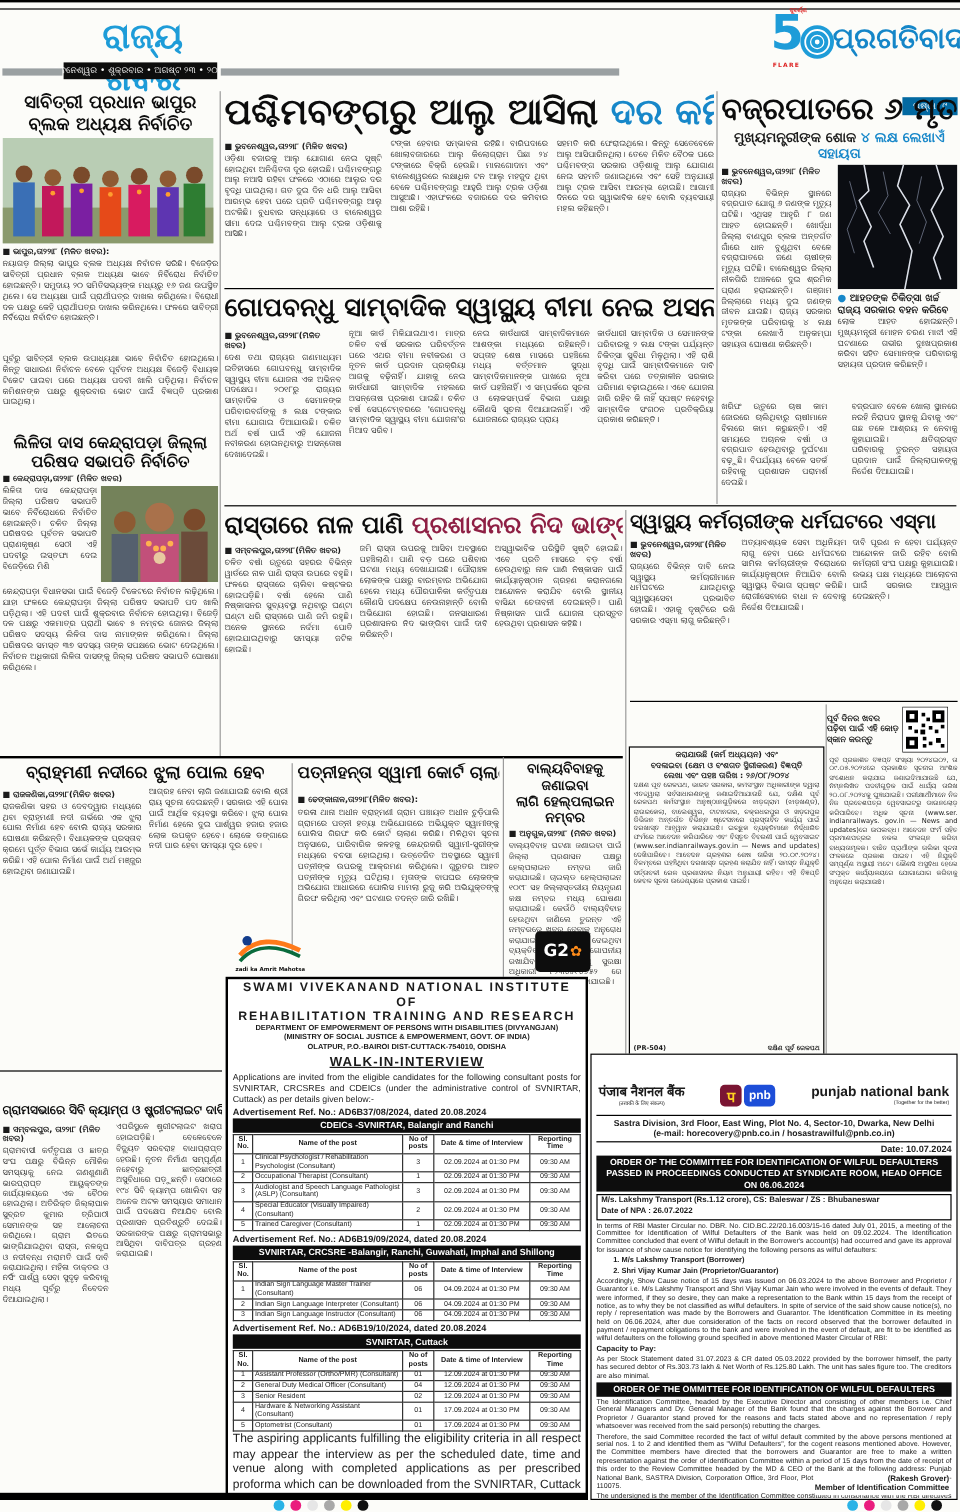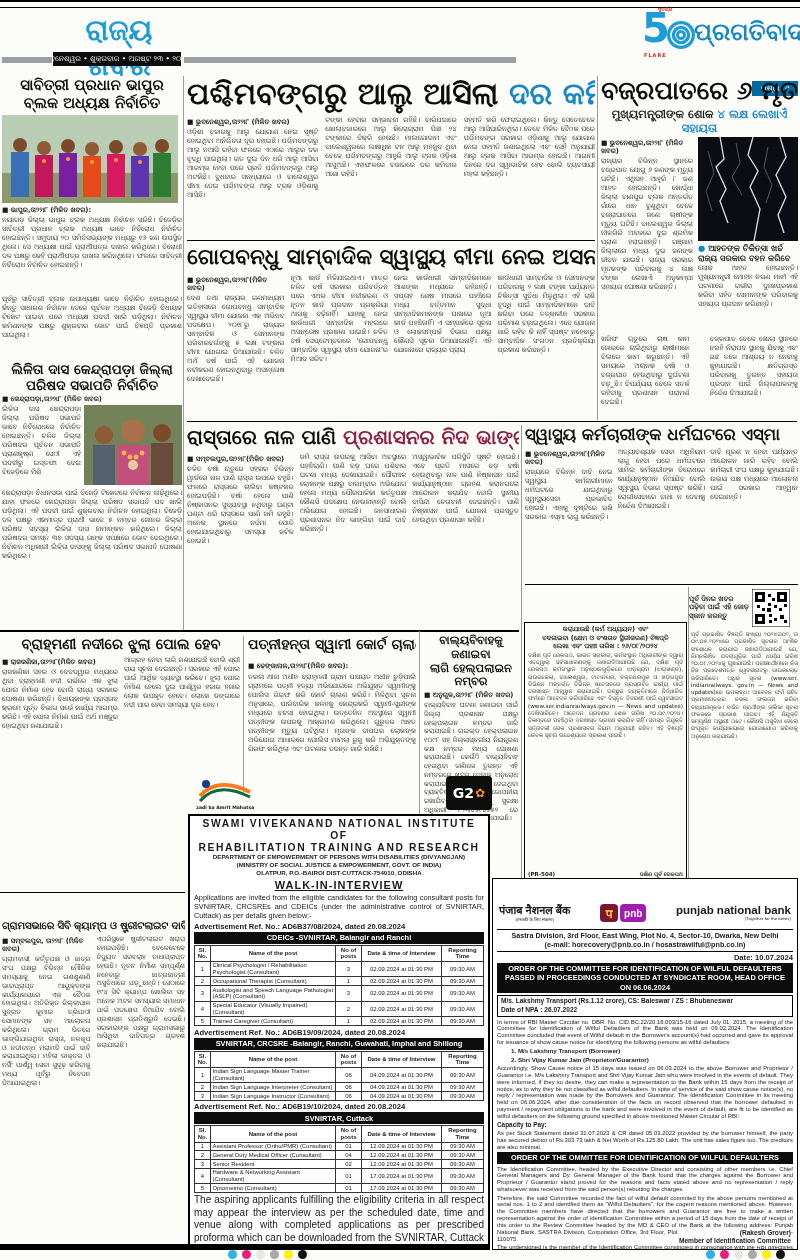--- a/index.html
+++ b/index.html
@@ -545,21 +545,21 @@
   </div>
 
   <div class="pnb">
     <div class="pnb-logo">
       <div>
         <div class="pnb-hi">पंजाब नैशनल बैंक</div>
         <div class="pnb-tag">(तरक्की के लिए संकल्प)</div>
       </div>
       <div style="display:flex;gap:2px;">
         <span style="background:#7a1533;color:#ffd21f;font-weight:800;font-size:12px;width:18px;height:18px;border-radius:4px;display:flex;align-items:center;justify-content:center;">प</span>
-        <span style="background:#a21caf;color:#fff;font-weight:800;font-size:10px;width:26px;height:18px;border-radius:4px;display:flex;align-items:center;justify-content:center;">pnb</span>
+        <span style="background:#1d4ed8;color:#fff;font-weight:800;font-size:10px;width:26px;height:18px;border-radius:4px;display:flex;align-items:center;justify-content:center;">pnb</span>
       </div>
       <div style="text-align:right;">
         <div class="pnb-en">punjab national bank</div>
         <div class="pnb-tag" style="text-align:right;">(Together for the better)</div>
       </div>
     </div>
     <div class="pnb-addr"><span>Sastra Division, 3rd Floor, East Wing, Plot No. 4, Sector-10, Dwarka, New Delhi</span><br><span>(e-mail: horecovery@pnb.co.in / hosastrawilful@pnb.co.in)</span></div>
     <div class="pnb-date">Date: 10.07.2024</div>
     <div class="pnb-bar">ORDER OF THE COMMITTEE FOR IDENTIFICATION OF WILFUL DEFAULTERS PASSED IN PROCEEDINGS CONDUCTED AT SYNDICATE ROOM, HEAD OFFICE ON 06.06.2024</div>
     <div class="pnb-sub"><span>M/s. Lakshmy Transport (Rs.1.12 crore), CS: Baleswar / ZS : Bhubaneswar</span><br><span>Date of NPA : 26.07.2022</span></div>

